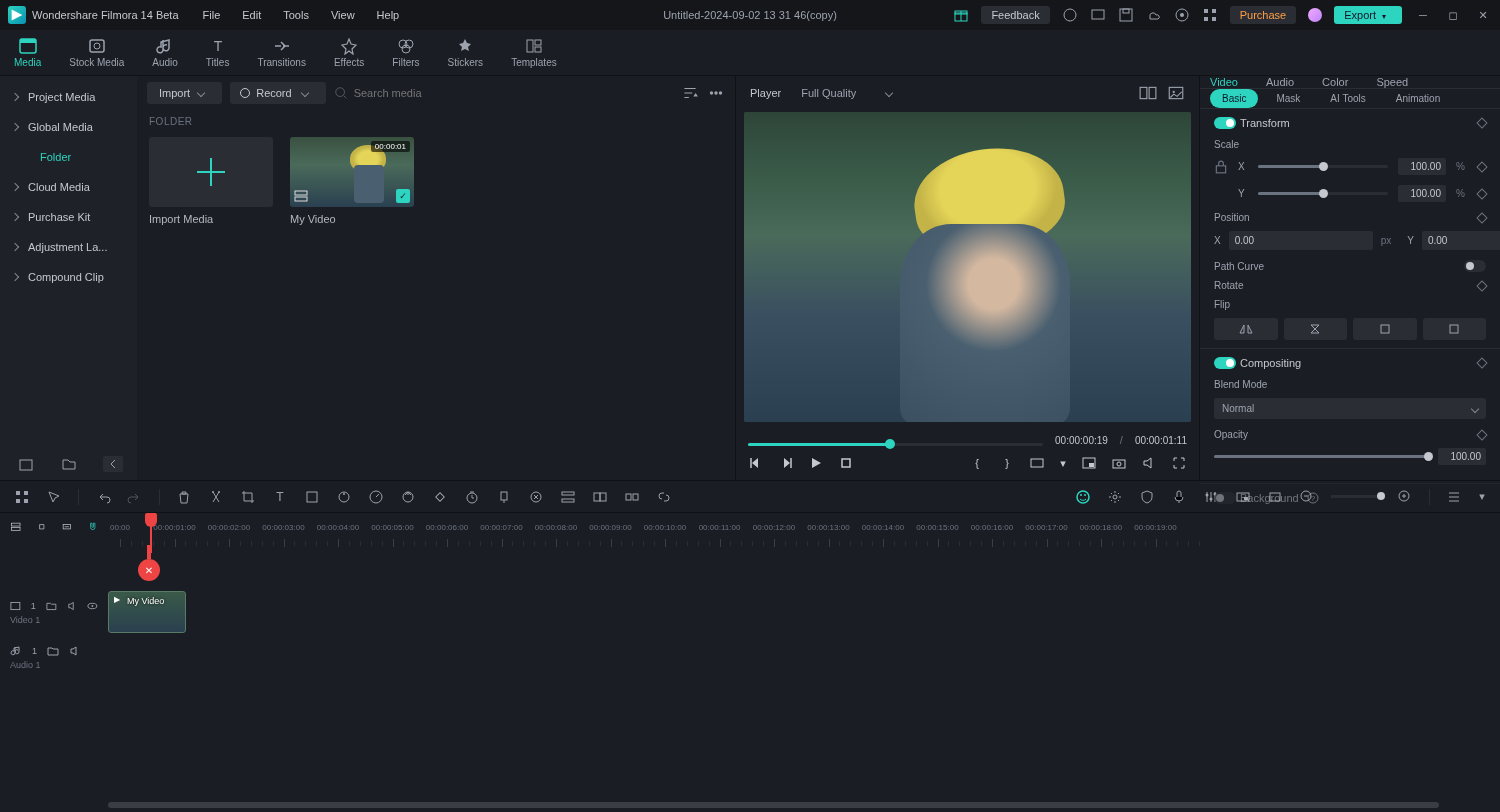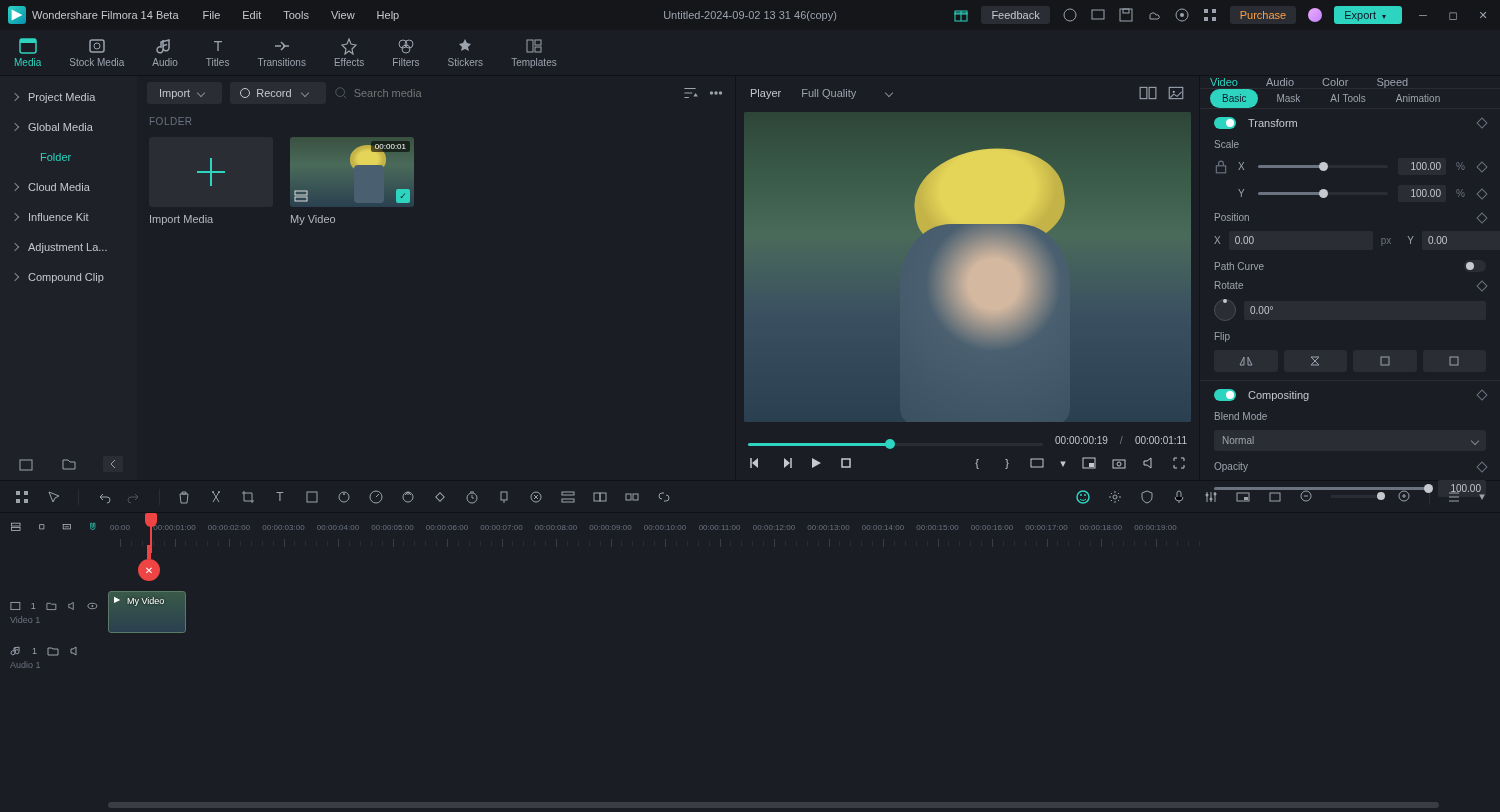--- a/index.html
+++ b/index.html
@@ -83,21 +83,21 @@
 .pc-spacer { flex:1; }
 
 .right-panel { width:300px; background:#1a1d23; display:flex; flex-direction:column; }
 .rp-tabs { display:flex; height:32px; border-bottom:1px solid #2a2d34; padding:0 10px; gap:28px; }
 .rp-tab { display:flex; align-items:center; color:#9ca3af; font-size:11px; cursor:pointer; }
 .rp-tab.active { color:#2dd4bf; }
 .rp-subtabs { display:flex; height:30px; padding:0 10px; gap:6px; align-items:flex-end; }
 .rp-subtab { padding:4px 12px; border-radius:10px; color:#9ca3af; font-size:10px; cursor:pointer; }
 .rp-subtab.active { background:#2dd4bf; color:#0f172a; }
 .rp-section { padding:8px 14px; border-top:1px solid #2a2d34; }
-.rp-section-hdr { display:flex; align-items:center; gap:12px; margin-bottom:10px; }
+.rp-section-hdr { display:flex; align-items:center; gap:4px; margin-bottom:10px; }
 .toggle { width:22px; height:12px; background:#2a2d34; border-radius:6px; position:relative; cursor:pointer; }
 .toggle.on { background:#2dd4bf; }
 .toggle::after { content:""; position:absolute; width:8px; height:8px; background:#c5c8cc; border-radius:50%; top:2px; left:2px; }
 .toggle.on::after { left:12px; background:#fff; }
 .rp-section-title { color:#c5c8cc; font-size:11px; }
 .diamond { width:8px; height:8px; border:1px solid #6b7280; transform:rotate(45deg); margin-left:auto; cursor:pointer; }
 .prop-label { color:#9ca3af; font-size:10px; margin-bottom:8px; display:flex; align-items:center; }
 .slider-row { display:flex; align-items:center; gap:10px; margin-bottom:10px; }
 .lock-col { width:14px; display:flex; align-items:center; justify-content:center; color:#6b7280; }
 .axis-lbl { width:10px; color:#9ca3af; font-size:10px; }
@@ -317,21 +317,21 @@
         </div>
       <div class="sidebar-item selected">
           <span>Folder</span>
         </div>
       <div class="sidebar-item">
           <span class="arrow"></span>
           <span>Cloud Media</span>
         </div>
       <div class="sidebar-item">
           <span class="arrow"></span>
-          <span>Influence Kit</span>
+          <span>Purchase Kit</span>
         </div>
       <div class="sidebar-item">
           <span class="arrow"></span>
           <span>Adjustment La...</span>
         </div>
       <div class="sidebar-item">
           <span class="arrow"></span>
           <span>Compound Clip</span>
         </div>
       <div class="sidebar-bottom">
@@ -550,24 +550,20 @@
 
       </div>
       <div class="prop-label" style="justify-content:space-between;">
           <span>Path Curve</span>
           <div class="toggle" style="margin-left:auto;"></div>
         </div>
       <div class="prop-label" style="justify-content:space-between; margin-top:8px;">
           <span>Rotate</span>
           <div class="diamond"></div>
         </div>
-      <div class="pos-row">
-        <div class="rotate-dial"></div>
-        <input class="pos-input" value="0.00°" style="">
-      </div>
       <div class="prop-label">Flip</div>
       <div class="flip-row">
         <div class="flip-btn">
             <svg viewBox="0 0 16 12" style="width:16px;">
               <path d="M2 10L6 2v8zM14 10L10 2v8z" fill="none" stroke="currentColor"></path>
             </svg>
           </div>
         <div class="flip-btn">
             <svg viewBox="0 0 16 12" style="width:16px;">
               <path d="M4 2l8 0L8 6zM4 10l8 0L8 6z" fill="none" stroke="currentColor"></path>

